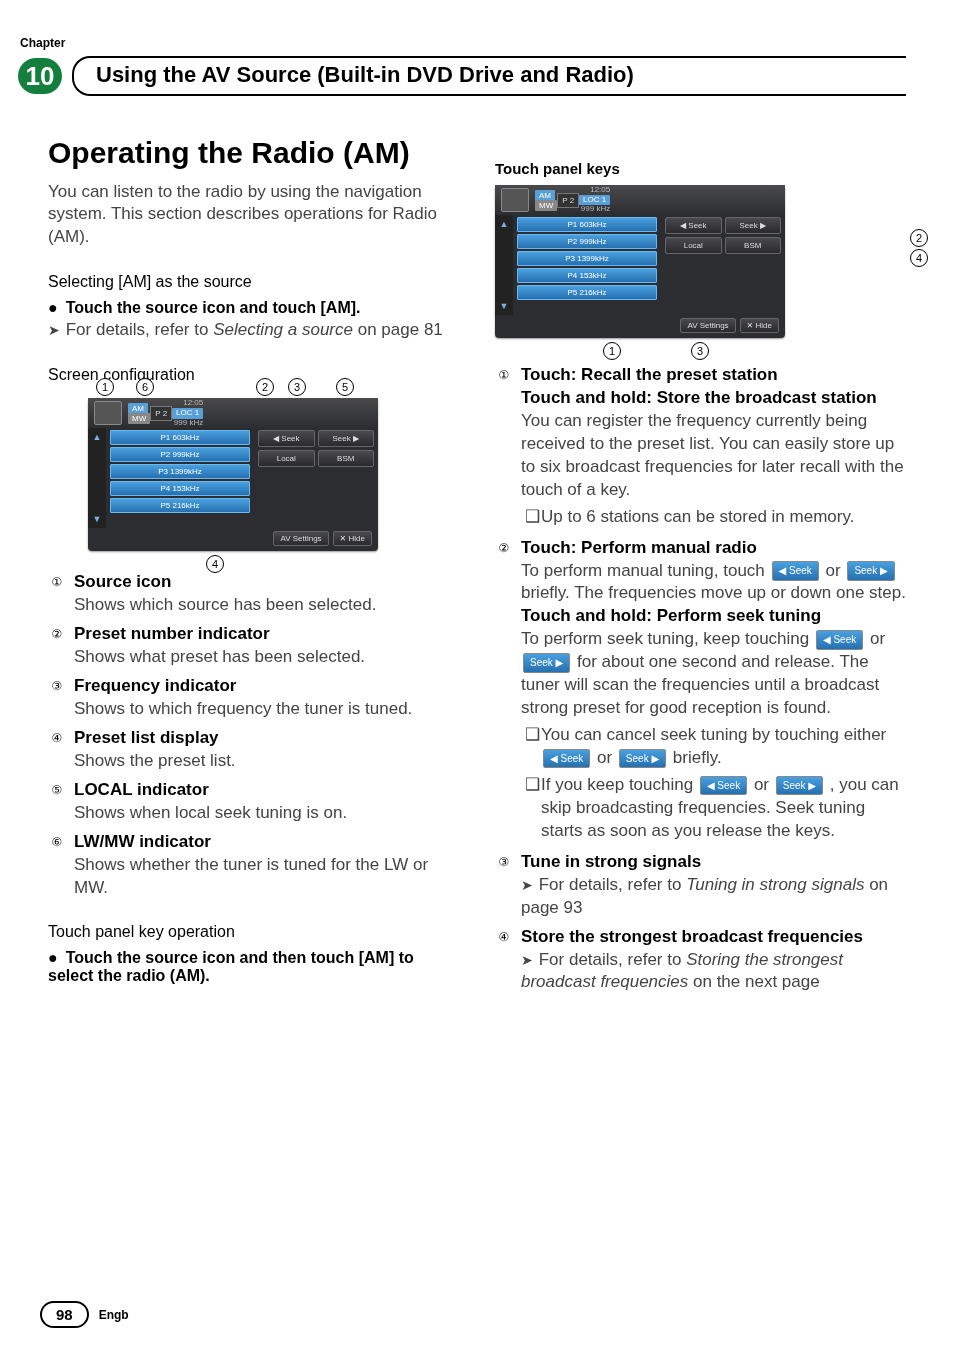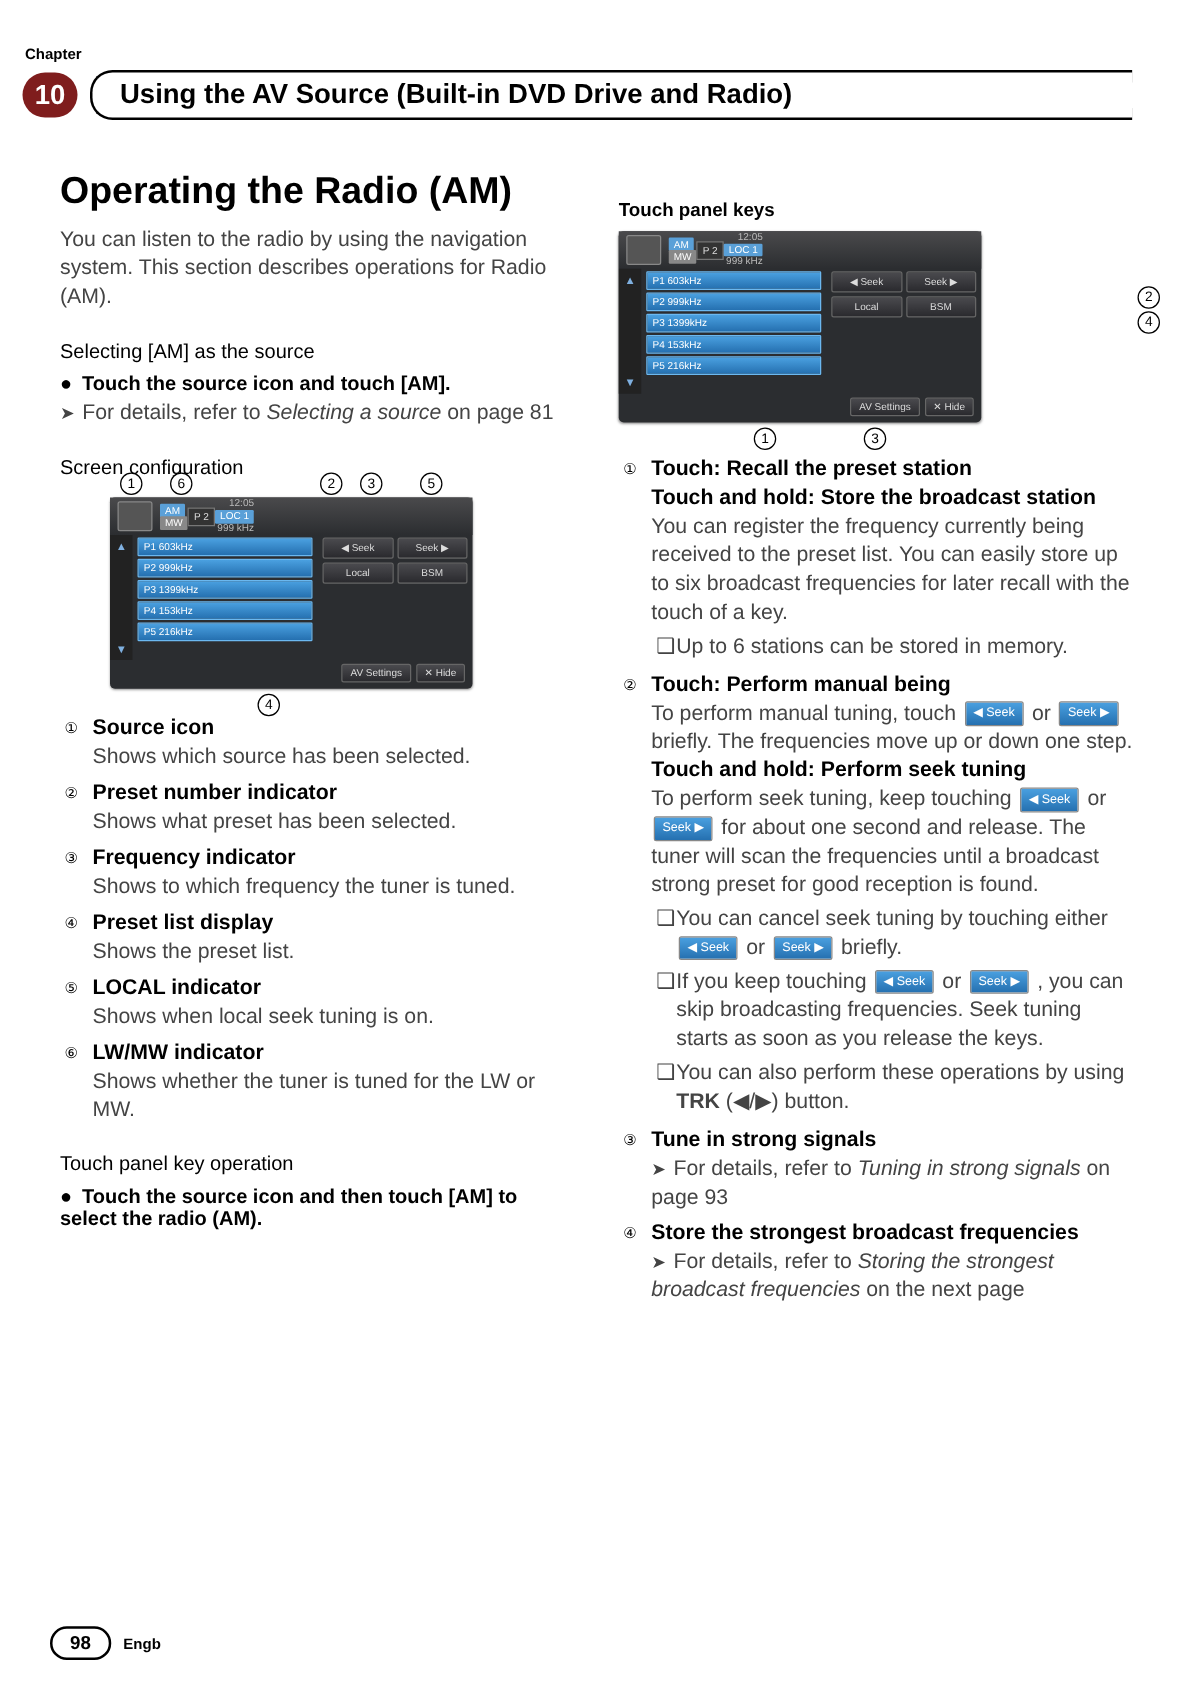--- a/index.html
+++ b/index.html
@@ -23,24 +23,24 @@
     margin-bottom: 6px;
     margin-left: -28px;
   }
   .header-row {
     display: flex;
     align-items: center;
     margin-left: -30px;
     margin-bottom: 40px;
   }
   .chapter-badge {
-    background: #7f1d1d;
+    background: #15803d;
     color: #fff;
     font-weight: bold;
-    font-size: 22px;
+    font-size: 26px;
     width: 44px;
     height: 36px;
     border-radius: 18px 18px 18px 18px;
     display: flex;
     align-items: center;
     justify-content: center;
     margin-right: 10px;
     flex: 0 0 auto;
   }
   .section-title-bubble {
@@ -142,21 +142,21 @@
   }
   .vbar {
     width: 18px; background:#222; display:flex; flex-direction:column; justify-content:space-between; align-items:center; padding:4px 0;
   }
   .vbar .arr { color:#7fb0e0; font-size:9px; }
   .presets {
     flex:1; padding:2px 4px; display:flex; flex-direction:column; gap:2px;
   }
   .prow {
     background: linear-gradient(#4aa0e0,#2570b0);
-    color:#fff; font-size:8px; padding:2px 4px; border-radius:1px; text-align:left;
+    color:#fff; font-size:8px; padding:2px 4px; border-radius:1px; text-align:center;
     border:1px solid #6bb8f0;
   }
   .ctrl-col {
     width: 116px; padding:2px 4px; display:flex; flex-direction:column; gap:3px; align-items:stretch;
   }
   .ctrl-row { display:flex; gap:3px; }
   .ctrl-btn {
     flex:1; background:linear-gradient(#4a4a4e,#2a2a2e); color:#ddd; font-size:8px; text-align:center; padding:3px 2px; border:1px solid #666; border-radius:2px;
   }
   .shot-bot {
@@ -421,21 +421,21 @@
           <div class="sub-note">
               <span class="sq note-sq"></span>
               <span class="txt">Up to 6 stations can be stored in memory.</span>
             </div>
         </div>
       </div>
 
       <div class="num-item">
         <span class="num-circle">②</span>
         <div class="num-body">
-          <span class="num-title">Touch: Perform manual being</span><br>
+          <span class="num-title">Touch: Perform manual radio</span><br>
           <span>To perform manual tuning, touch </span>
           <span class="seek-pill">◀ Seek</span>
           <span> or </span>
           <span class="seek-pill">Seek ▶</span>
           <span> briefly. The frequencies move up or down one step.</span><br>
           <span class="num-title">Touch and hold: Perform seek tuning</span><br>
           <span>To perform seek tuning, keep touching </span>
           <span class="seek-pill">◀ Seek</span>
           <span> or </span>
           <span class="seek-pill">Seek ▶</span>
@@ -453,26 +453,20 @@
           <div class="sub-note">
               <span class="sq note-sq"></span>
             <span class="txt">
               <span>If you keep touching </span>
               <span class="seek-pill">◀ Seek</span>
               <span> or </span>
               <span class="seek-pill">Seek ▶</span>
               <span>, you can skip broadcasting frequencies. Seek tuning starts as soon as you release the keys.</span>
             </span>
           </div>
-          <div class="sub-note">
-              <span class="sq note-sq"></span>
-            <span class="txt">
-              <span>You can also perform these operations by using </span><b>TRK</b><span> (◀/▶) button.</span>
-            </span>
-          </div>
         </div>
       </div>
 
       <div class="num-item">
         <span class="num-circle">③</span>
         <div class="num-body">
           <span class="num-title">Tune in strong signals</span><br>
           <span class="ref-arrow"></span><span>For details, refer to </span><span class="ital">Tuning in strong signals</span><span> on page 93</span>
         </div>
       </div>

